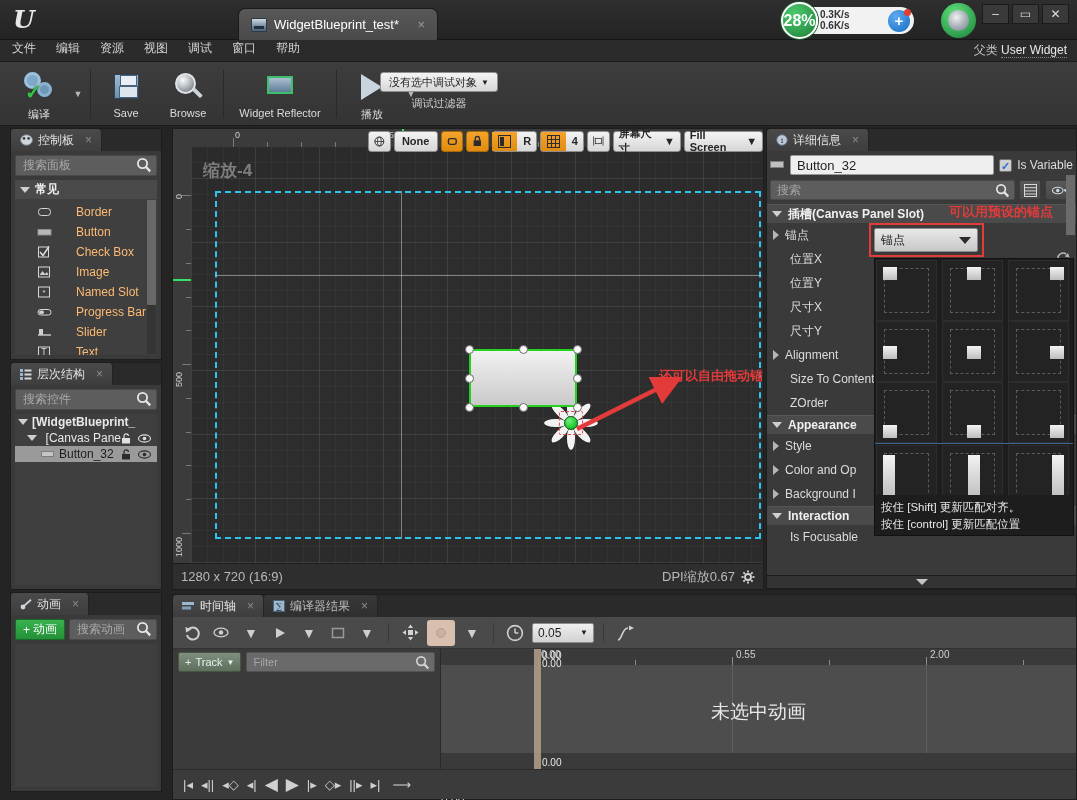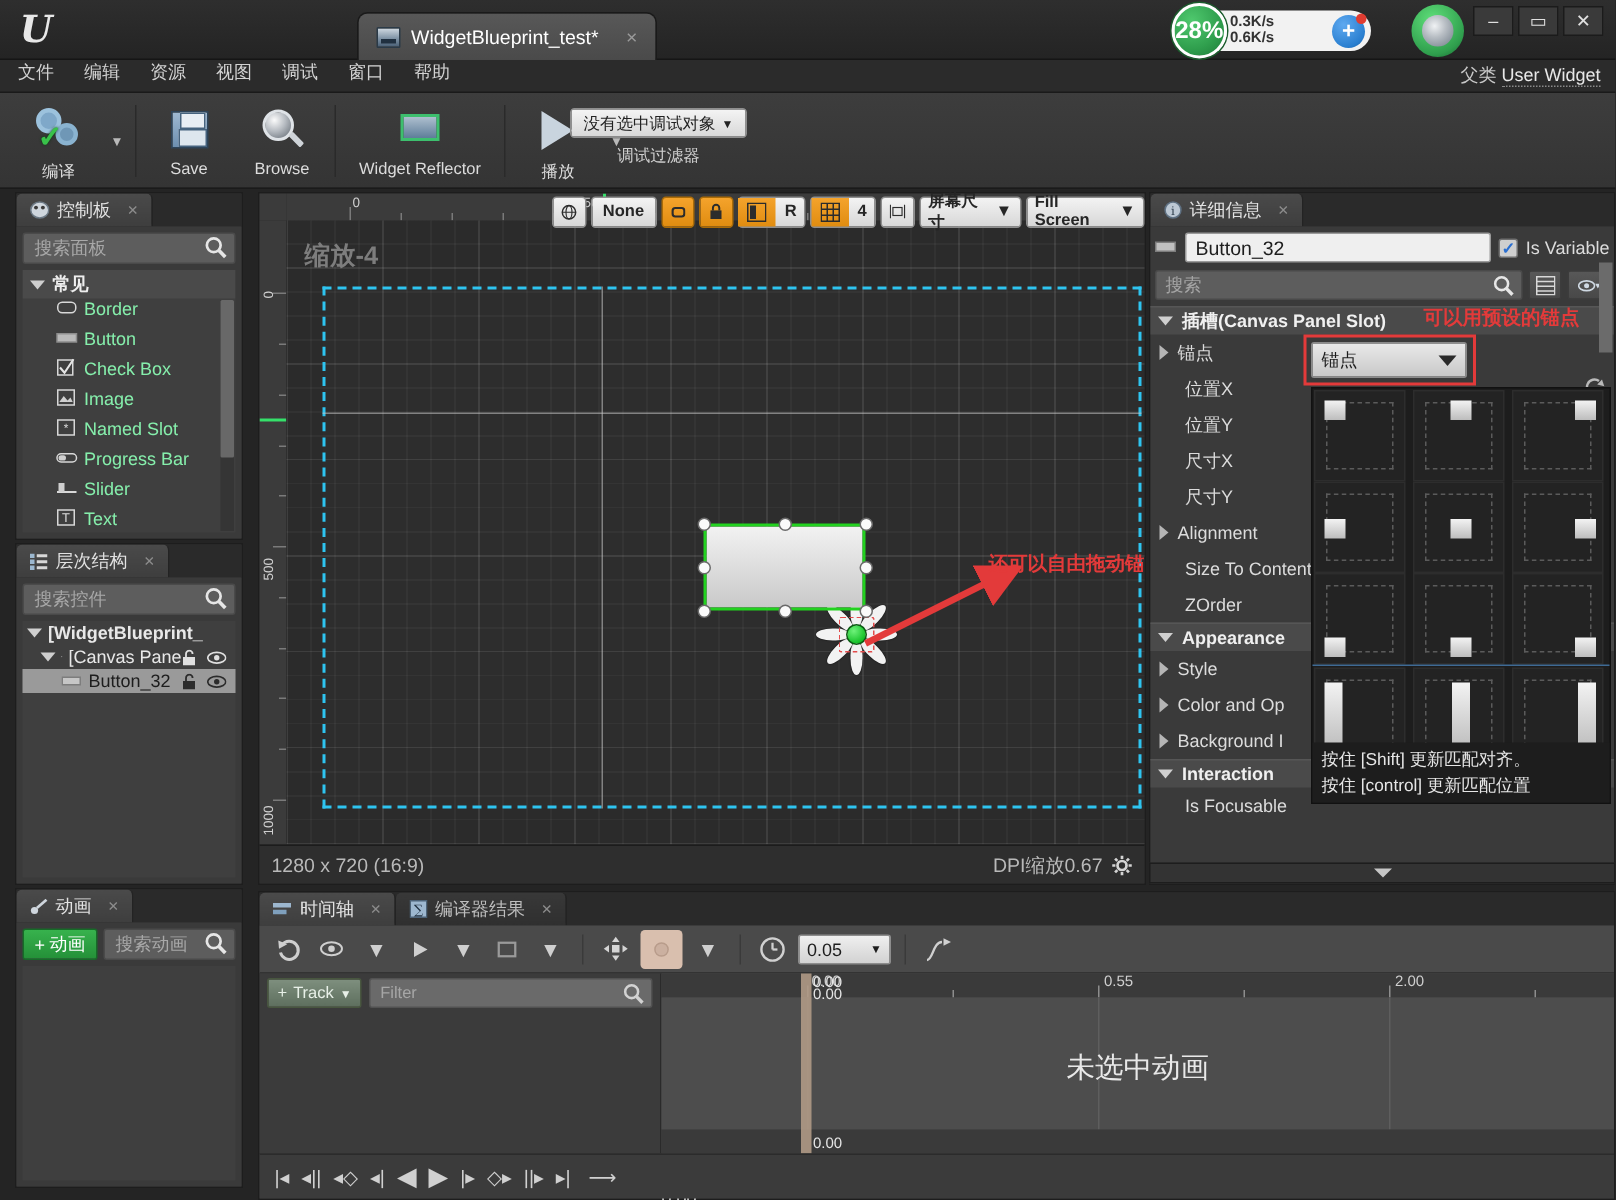--- a/index.html
+++ b/index.html
@@ -224,21 +224,21 @@
 
   
   .plist { position:absolute; left:4px; right:4px; top:29px; bottom:4px; background:#3f3f3f; overflow:hidden; }
   .pcat {
     height:19px; background:#4a4a4a; display:flex; align-items:center; gap:5px;
     padding-left:5px; font-size:12px; color:#eee; font-weight:bold;
   }
   .tri-d { width:0;height:0;border-left:5px solid transparent;border-right:5px solid transparent;border-top:6px solid #cfcfcf; }
   .tri-r { width:0;height:0;border-top:5px solid transparent;border-bottom:5px solid transparent;border-left:6px solid #b5b5b5; }
   .prow {
-    height:20px; display:flex; align-items:flex-start; gap:4px; padding-left:22px; font-size:12px; color:#86efac;
+    height:20px; display:flex; align-items:flex-end; gap:24px; padding-left:22px; font-size:12px; color:#fdba74;
   }
   .prow .pi { width:15px; height:13px; position:relative; flex:0 0 auto; }
   .scrollv {
     position:absolute; right:1px; top:20px; width:9px; bottom:1px; background:#353535;
   }
   .scrollv .thumb { position:absolute; left:0; top:0; width:9px; height:105px; background:#686868; border-radius:1px; }
 
   
   .hrow { height:16px; display:flex; align-items:center; font-size:12px; color:#e8e8e8; white-space:nowrap; }
   .hrow.sel { background:#9a9a9a; color:#1d1d1d; }

